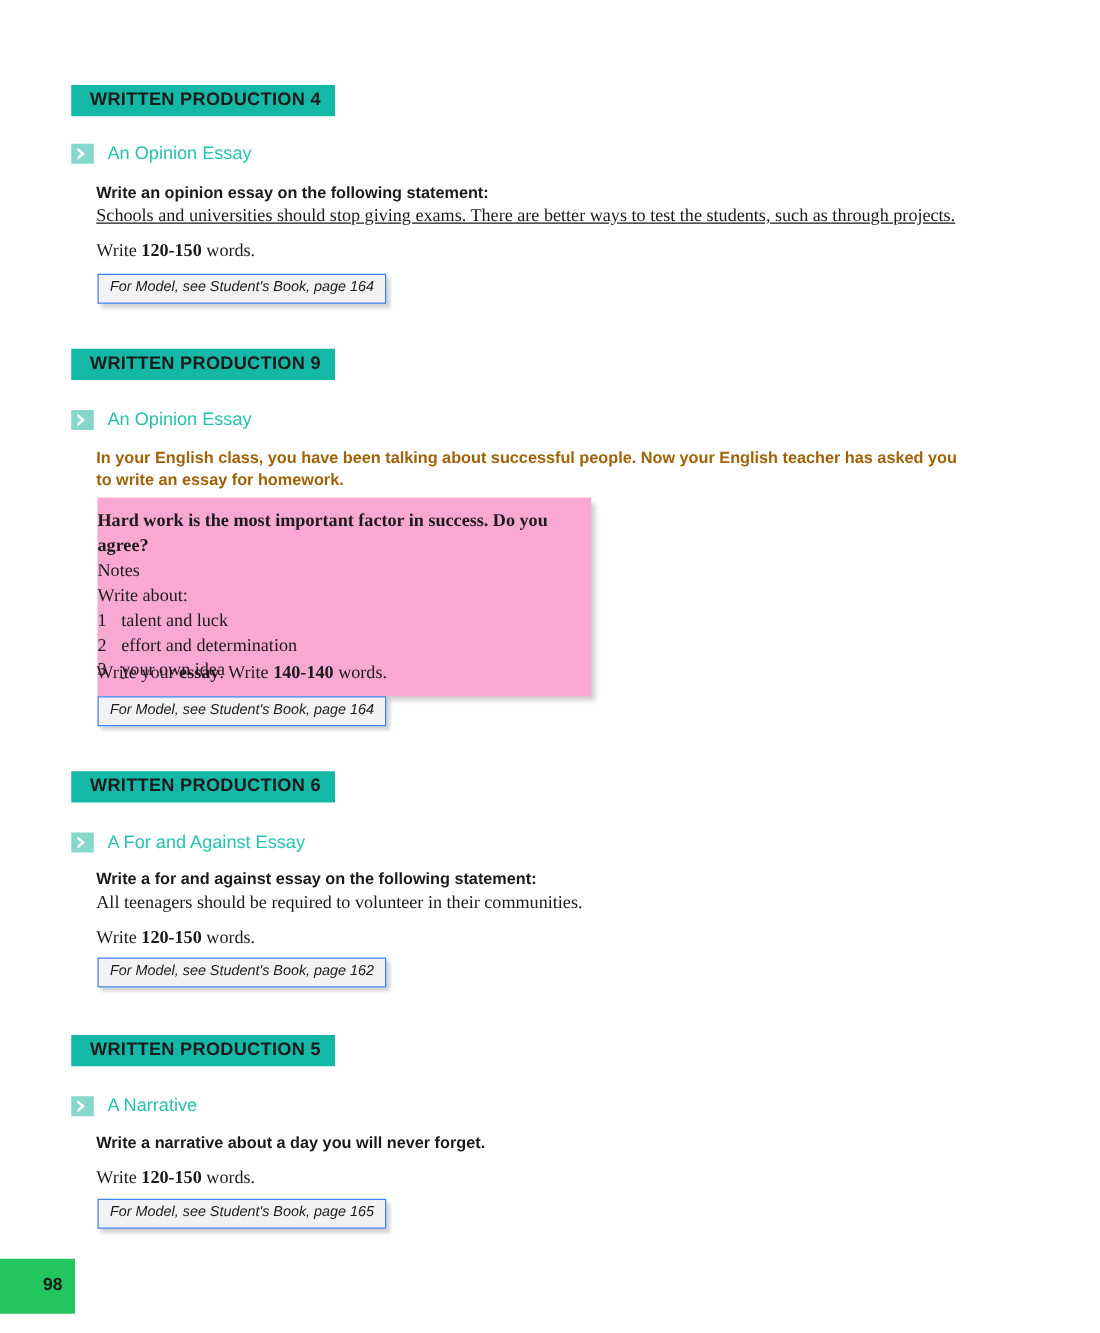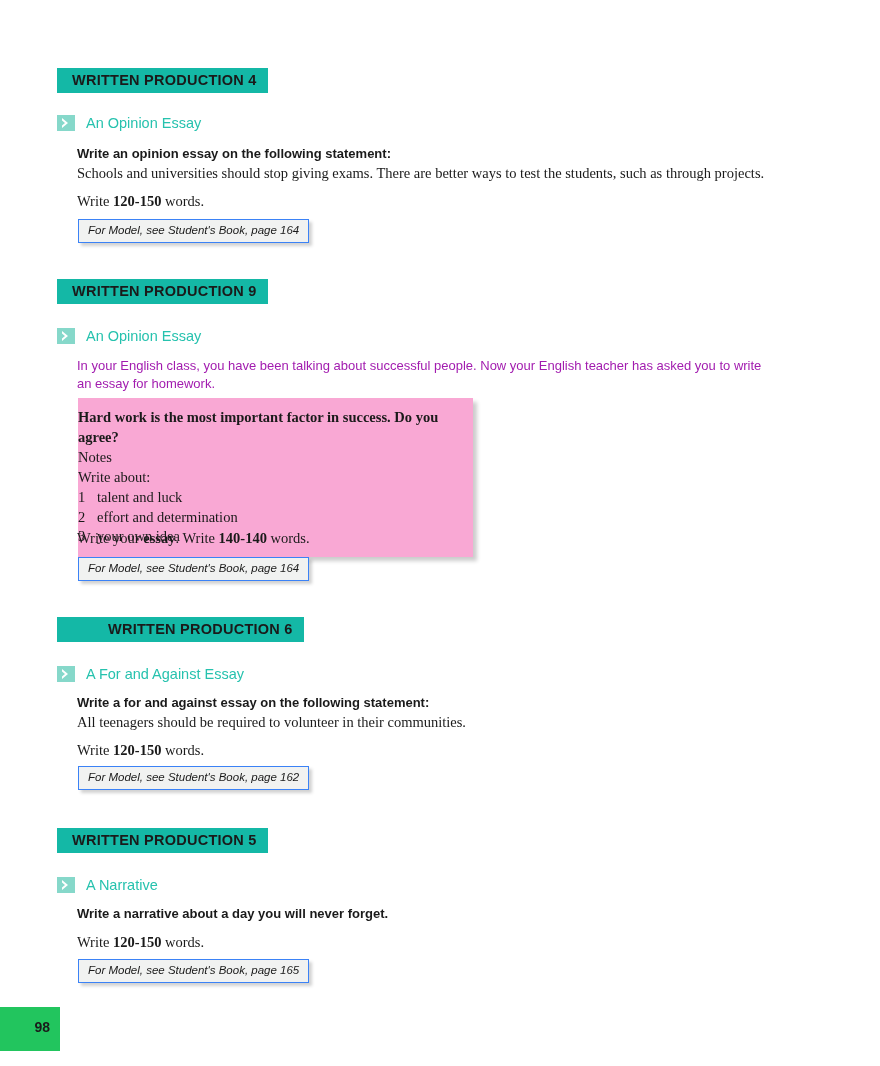--- a/index.html
+++ b/index.html
@@ -83,23 +83,23 @@
     font-family: "Liberation Sans", sans-serif;
     font-weight: bold;
     font-size: 13px;
     color: #1a1a1a;
     white-space: nowrap;
   }
   .instr-regular {
     position: absolute;
     left: 77px;
     font-family: "Liberation Sans", sans-serif;
-    font-weight: normal;
+    font-weight: bold;
     font-size: 13px;
-    color: #a21caf;
+    color: #a16207;
     line-height: 17.5px;
   }
   .statement {
     position: absolute;
     left: 77px;
     font-family: "Liberation Serif", serif;
     font-size: 14.5px;
     color: #1a1a1a;
     white-space: nowrap;
   }
@@ -200,21 +200,21 @@
   <div class="sub-heading" style="top:115px;">
     <span class="arrow-icon">
       <svg width="12" height="12" viewBox="0 0 12 12">
           <path d="M2 1 L8 6 L2 11 L2 8.4 L5 6 L2 3.6 Z" fill="#ffffff"></path>
         </svg>
     </span>
     <span class="sub-label">An Opinion Essay</span>
   </div>
 
   <div class="instr" style="top:146px;">Write an opinion essay on the following statement:</div>
-  <div class="statement" style="top:165px;">Schools and universities should stop giving exams. There are better ways to test the students, such as through projects.</div>
+  <div class="statement" style="top:165px;text-decoration:underline;">Schools and universities should stop giving exams. There are better ways to test the students, such as through projects.</div>
 
   <div class="wordcount" style="top:193px;">
     <span>Write </span><b>120-150</b><span> words.</span>
   </div>
 
   <div class="model-box" style="top:219px;">For Model, see Student's Book, page 164</div>
 
   <div class="section-header" style="top:279px;">
     <div class="accent-bar"></div>
     <div class="section-title">WRITTEN PRODUCTION 9</div>
@@ -250,21 +250,21 @@
       </li>
     </ul>
   </div>
 
   <div class="wordcount" style="top:530px;">
     <span>Write your </span><b>essay</b><span>. Write </span><b>140-140</b><span> words.</span>
   </div>
 
   <div class="model-box" style="top:557px;">For Model, see Student's Book, page 164</div>
 
-  <div class="section-header" style="top:617px;padding-left:36px;">
+  <div class="section-header" style="top:617px;">
     <div class="accent-bar"></div>
     <div class="section-title">WRITTEN PRODUCTION 6</div>
   </div>
 
   <div class="sub-heading" style="top:666px;">
     <span class="arrow-icon">
       <svg width="12" height="12" viewBox="0 0 12 12">
           <path d="M2 1 L8 6 L2 11 L2 8.4 L5 6 L2 3.6 Z" fill="#ffffff"></path>
         </svg>
     </span>

